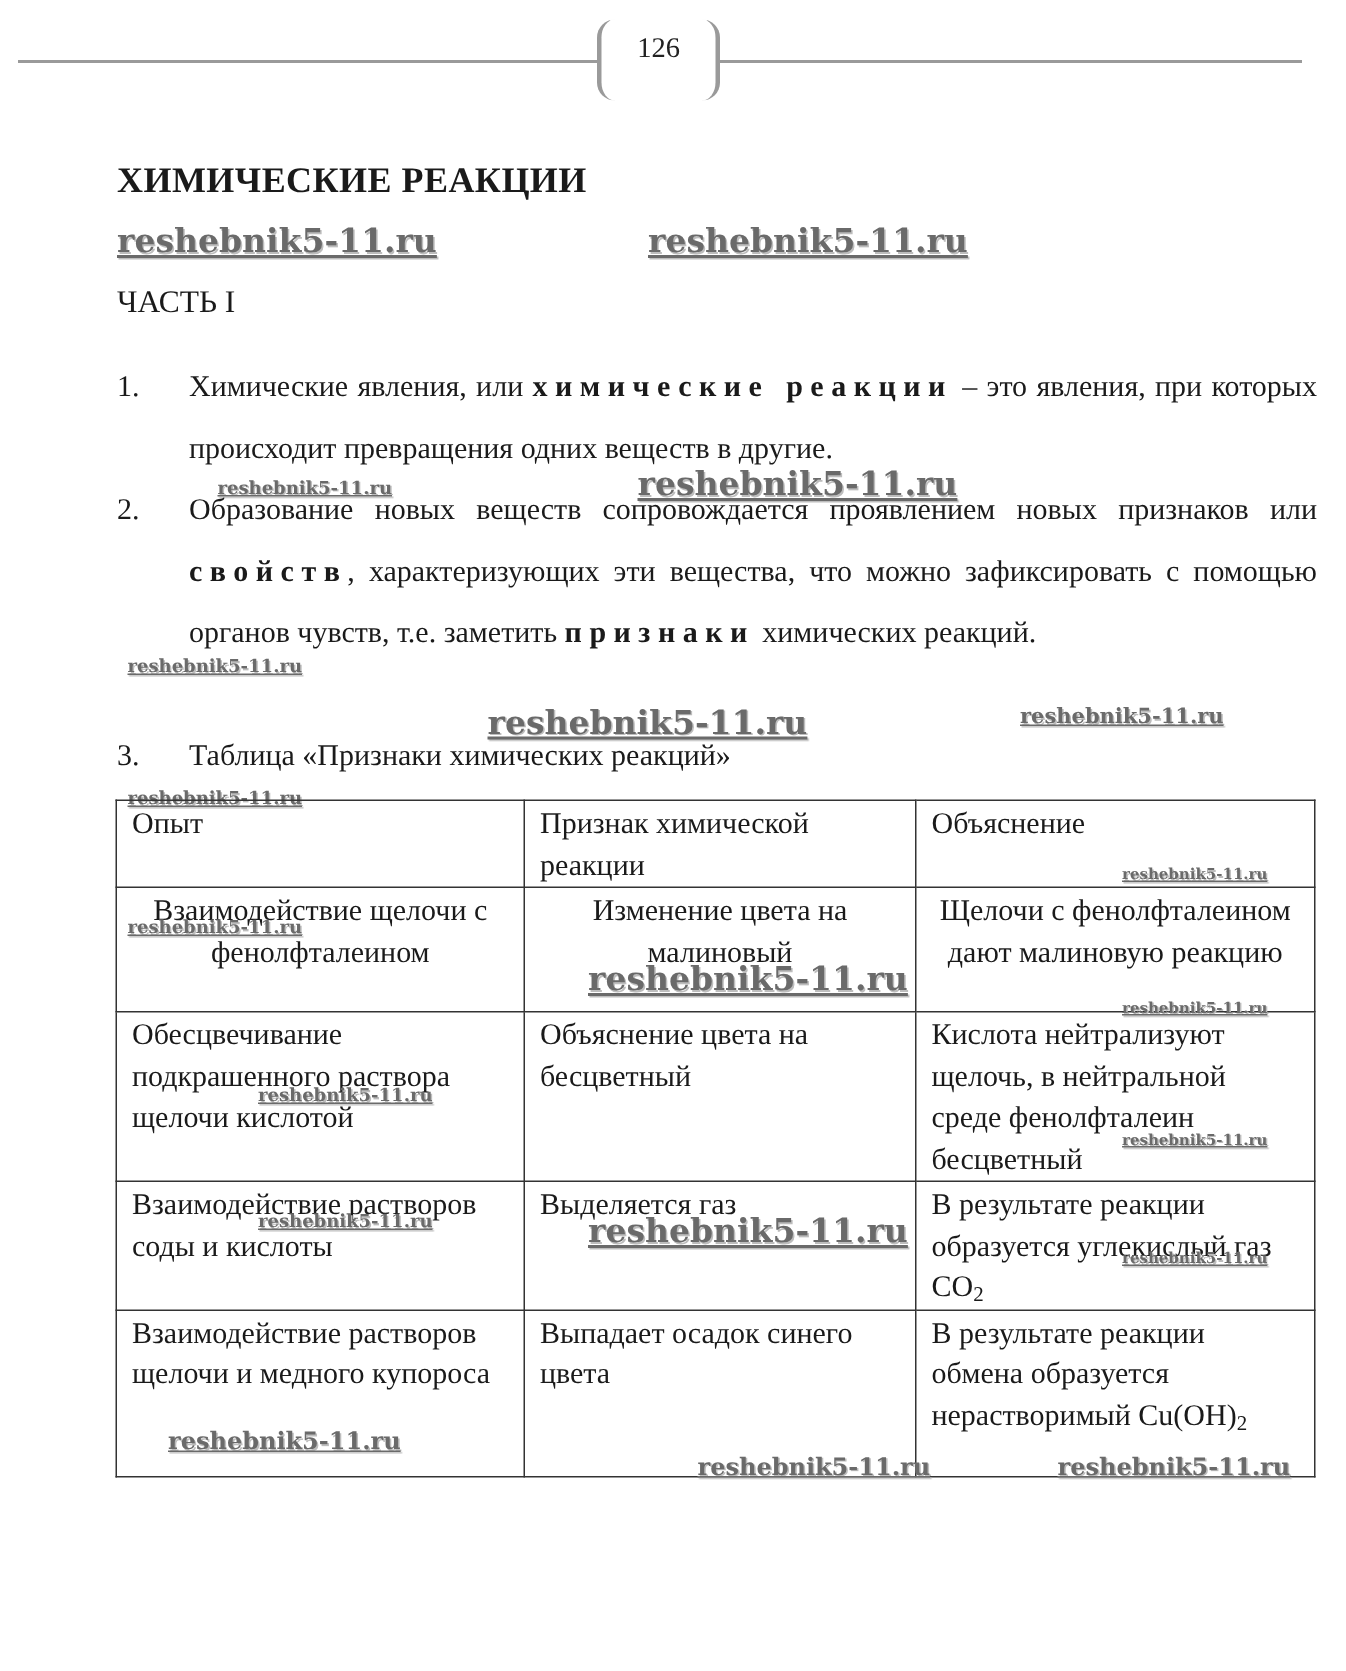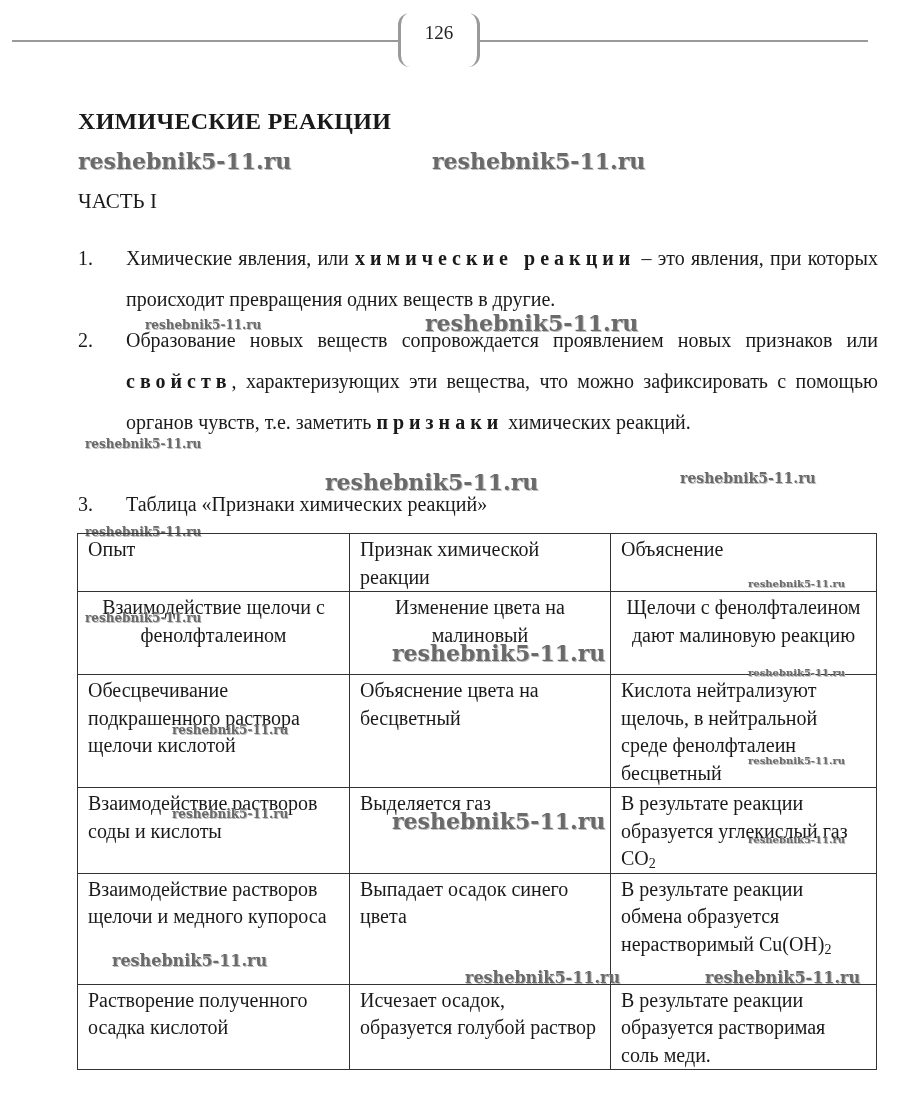--- a/index.html
+++ b/index.html
@@ -20,21 +20,21 @@
   }
   .page-num {
     position: absolute; left: 398px; width: 82px; top: 22px; text-align: center;
     font-size: 19px; color: #222;
   }
   .title {
     position: absolute; left: 78px; top: 108px; font-size: 24px; font-weight: bold; letter-spacing: 0.3px;
   }
   .wm {
     position: absolute; font-family: "DejaVu Serif", serif; font-weight: bold; color: #6a6a6a;
-    text-shadow: 1px 1px 0 #bdbdbd; white-space: nowrap;
+    text-shadow: 1px 1px 0 #bdbdbd; white-space: nowrap; text-decoration: underline;
   }
   .wm.big { font-size: 22px; }
   .wm.small { font-size: 12px; }
   .part { position: absolute; left: 78px; top: 189px; font-size: 21px; }
   .item {
     position: absolute; left: 78px; width: 800px; font-size: 20px; line-height: 41px;
   }
   .item .num { position: absolute; left: 0; top: 0; }
   .item .txt { margin-left: 48px; text-align: justify; text-align-last: left; }
   .sp { font-weight: bold; letter-spacing: 5px; }
@@ -115,25 +115,20 @@
   <tr class="r3">
     <td class="c1">Взаимодействие растворов соды и кислоты</td>
     <td class="c2">Выделяется газ</td>
     <td><span>В результате реакции образуется углекислый газ CO</span><sub>2</sub></td>
   </tr>
   <tr class="r4">
     <td class="c1">Взаимодействие растворов щелочи и медного купороса</td>
     <td class="c2">Выпадает осадок синего цвета</td>
     <td><span>В результате реакции обмена образуется нерастворимый Cu(OH)</span><sub>2</sub></td>
   </tr>
-  <tr class="r5">
-    <td class="c1">Растворение полученного осадка кислотой</td>
-    <td class="c2">Исчезает осадок, образуется голубой раствор</td>
-    <td>В результате реакции образуется растворимая соль меди.</td>
-  </tr>
 </tbody>
   </table>
 
 <div class="wm small" style="left:748px; top:578px; font-size:10px;">reshebnik5-11.ru</div>
 <div class="wm small" style="left:85px; top:611px;">reshebnik5-11.ru</div>
 <div class="wm big" style="left:392px; top:640px;">reshebnik5-11.ru</div>
 <div class="wm small" style="left:748px; top:667px; font-size:10px;">reshebnik5-11.ru</div>
 <div class="wm small" style="left:172px; top:723px;">reshebnik5-11.ru</div>
 <div class="wm small" style="left:748px; top:755px; font-size:10px;">reshebnik5-11.ru</div>
 <div class="wm small" style="left:172px; top:807px;">reshebnik5-11.ru</div>

